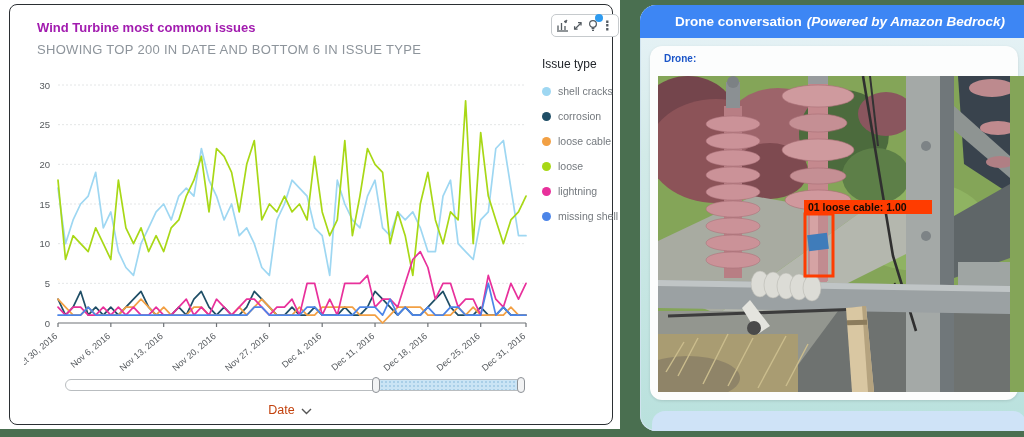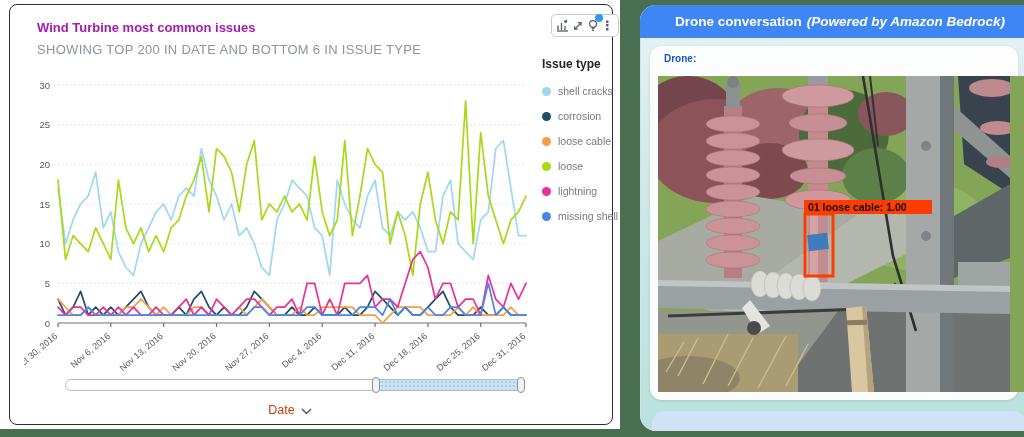--- a/index.html
+++ b/index.html
@@ -11,21 +11,21 @@
   .left-frame{position:absolute;left:9px;top:4px;width:604px;height:421px;border:1.6px solid #2b2f33;border-radius:8px;background:#fff;}
   .viz-title{position:absolute;left:27px;top:15px;font-size:13px;font-weight:bold;color:#a21caf;}
   .viz-subtitle{position:absolute;left:27px;top:37px;font-size:13px;color:#8d949b;letter-spacing:.3px;}
   .viz-toolbar{position:absolute;left:541px;top:9px;width:68px;height:23px;border:1px solid #c6cacd;border-radius:5px;background:#fff;display:flex;align-items:center;justify-content:space-around;padding:0 3px;}
   .tb-icon{position:relative;width:15px;height:15px;display:flex;align-items:center;justify-content:center;color:#545b61;cursor:pointer;}
   .tb-icon svg{display:block;}
   .badge-dot{position:absolute;right:-3px;top:-4px;width:8px;height:8px;border-radius:50%;}
   .kebab{font-size:13px;font-weight:bold;color:#545b61;line-height:1;}
 
   .legend{position:absolute;left:532px;top:52px;width:80px;}
-  .legend-title{font-size:12px;font-weight:bold;color:#21252a;margin-bottom:14px;}
+  .legend-title{font-size:12px;font-weight:normal;color:#21252a;margin-bottom:14px;}
   .legend-row{display:flex;align-items:center;margin-bottom:13px;cursor:pointer;}
   .legend-dot{width:9px;height:9px;border-radius:50%;flex:0 0 9px;margin-right:7px;}
   .legend-lbl{font-size:10.5px;color:#74797e;white-space:nowrap;}
 
   .chart-wrap{position:absolute;left:14px;top:56px;}
 
   .slider{position:absolute;left:55px;top:374px;width:458px;height:12px;border:1px solid #b9bdc0;border-radius:7px;background:#fff;}
   .slider-sel{position:absolute;top:0;bottom:0;background:#cae4f5;background-image:radial-gradient(#a9cfe8 0.8px,transparent 0.8px);background-size:4px 4px;border-radius:0 7px 7px 0;}
   .slider-handle{position:absolute;top:-3px;width:8px;height:16px;border:1px solid #8d9196;border-radius:4px;background:#f2f3f4;cursor:ew-resize;}
 

